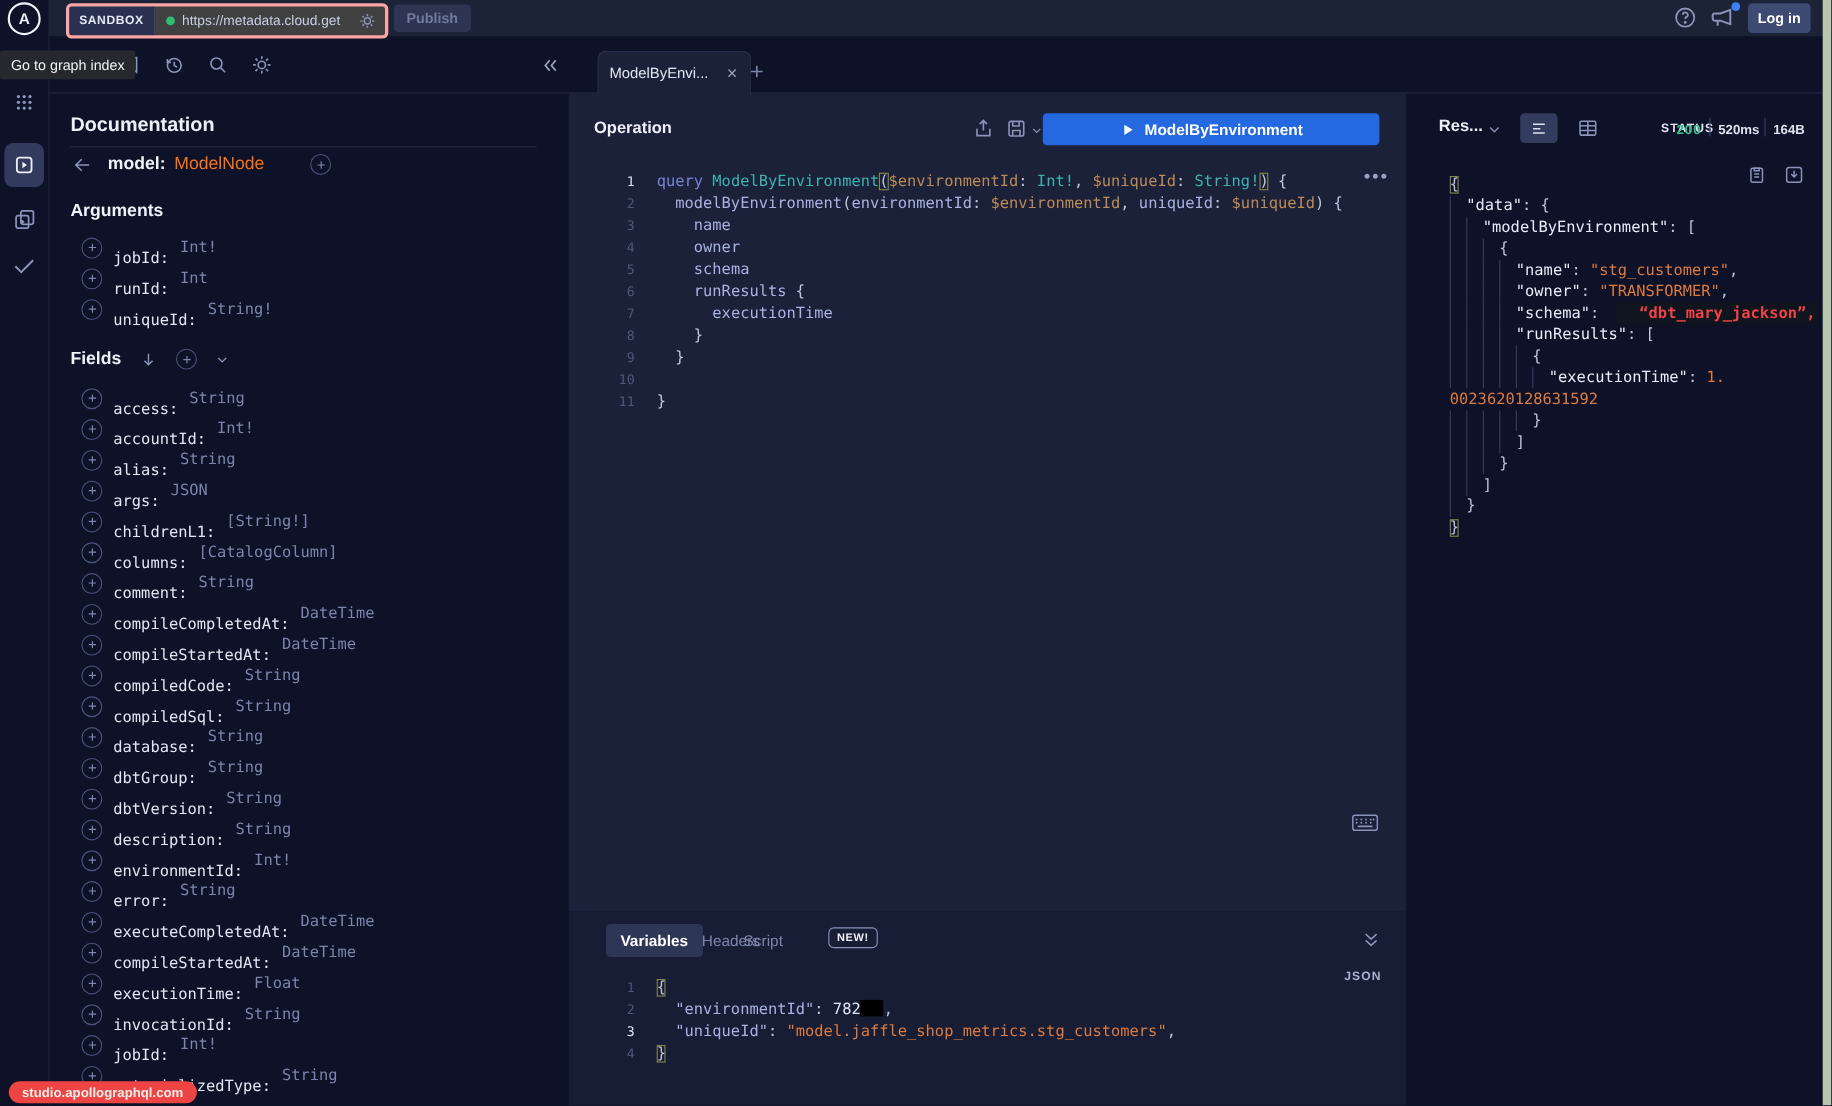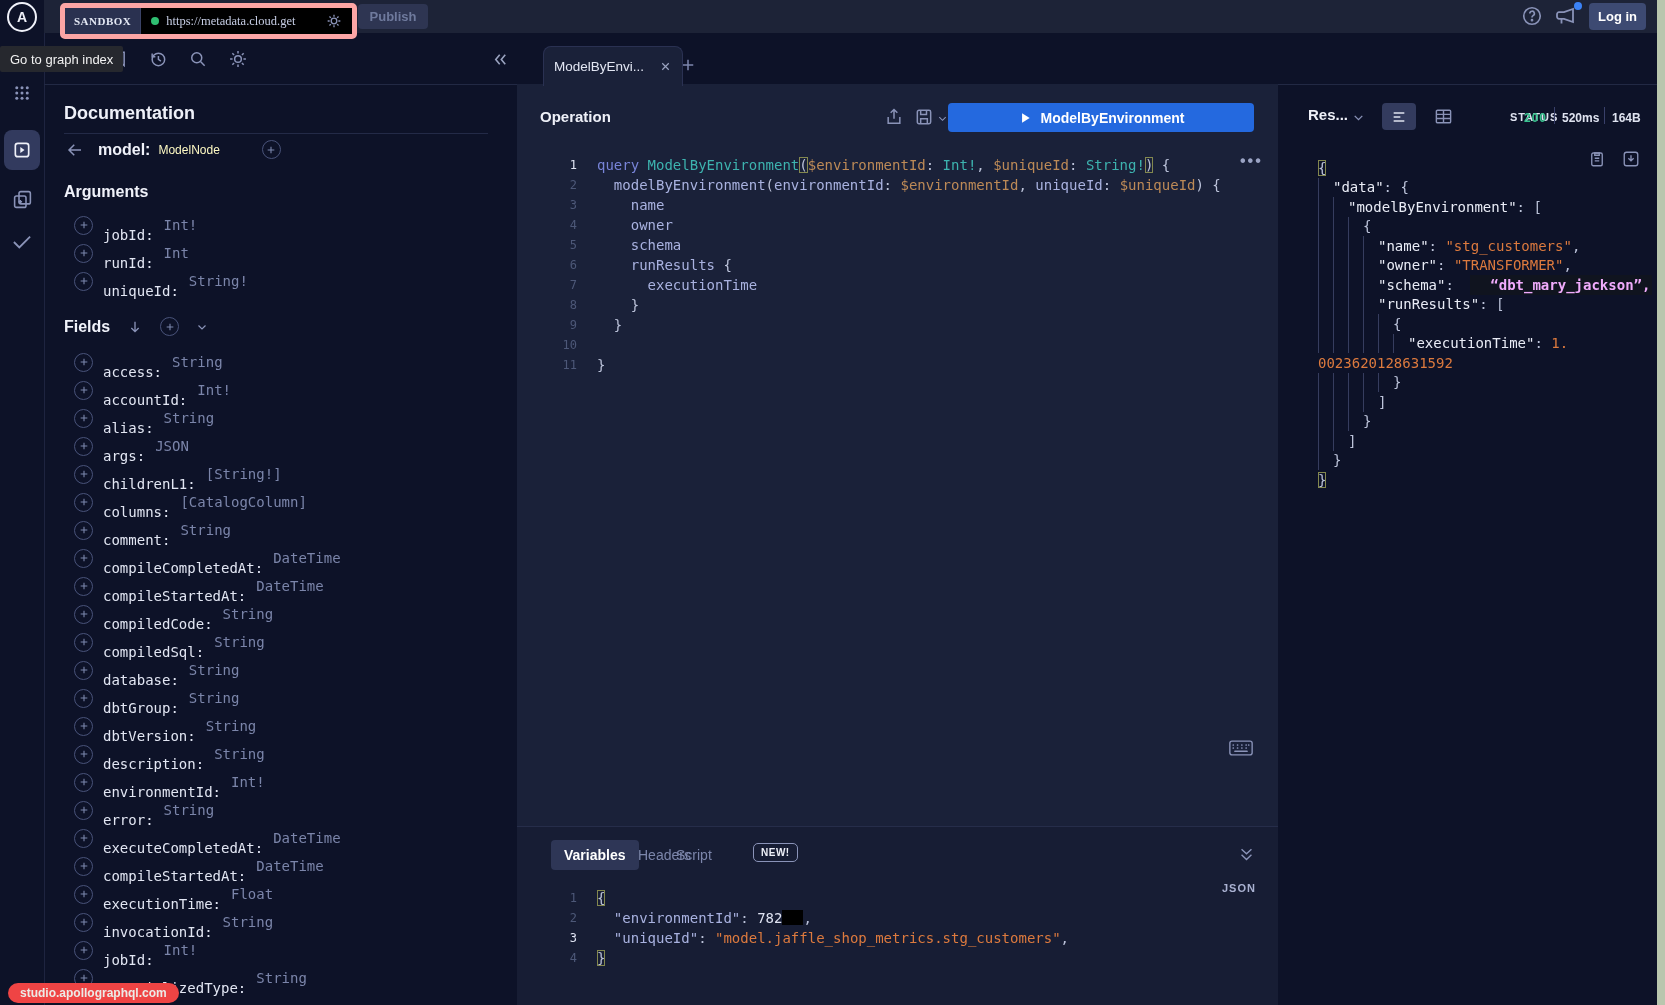--- a/index.html
+++ b/index.html
@@ -8,22 +8,22 @@
   .abs{position:absolute;}
   svg{display:block;}
   .ic{color:#8a93b8;}
 
   
   .topbar{position:absolute;left:0;top:0;width:1665px;height:33px;background:#1d2337;}
   .logo-cell{position:absolute;left:0;top:0;width:44px;height:33px;background:#0d1228;
              display:flex;align-items:center;justify-content:center;}
   .logo-ring{width:26px;height:26px;border:2.4px solid #f0f2fa;border-radius:50%;
              display:flex;align-items:center;justify-content:center;font-weight:bold;font-size:14px;}
-  .urlbox{position:absolute;left:60px;top:3px;width:287px;height:26px;background:#000000;
-          border:5px solid #fca5a5;border-radius:5px;display:flex;align-items:center;overflow:hidden;font-family:Liberation Serif, serif;}
+  .urlbox{position:absolute;left:60px;top:3px;width:287px;height:26px;background:#404040;
+          border:3px solid #fca5a5;border-radius:5px;display:flex;align-items:center;overflow:hidden;}
   .sandbox-chip{height:100%;display:flex;align-items:center;padding:0 9px;background:#2a3150;
                 border-right:1px solid #3a4266;font-size:11px;font-weight:bold;letter-spacing:.5px;color:#e4e8f4;}
   .green-dot{width:8px;height:8px;border-radius:50%;background:#2fbf71;margin:0 7px 0 10px;flex:none;}
   .url-text{font-size:12.5px;color:#c6cde4;white-space:nowrap;overflow:hidden;width:158px;}
   .url-gear{margin:0 6px 0 2px;flex:none;}
   .publish-btn{position:absolute;left:358px;top:4px;width:70px;height:25px;background:#2e3552;
                border:none;border-radius:4px;color:#6f7a9d;font-weight:bold;font-size:13px;
                font-family:"Liberation Sans",sans-serif;}
   .login-btn{position:absolute;left:1589px;top:3px;width:57px;height:27px;background:#3d4a72;
              border:none;border-radius:4px;color:#fff;font-weight:bold;font-size:13px;
@@ -44,21 +44,21 @@
             border-radius:8px;display:flex;align-items:center;justify-content:center;color:#eef0f8;}
 
   
   .topstrip{position:absolute;left:44px;top:33px;width:1621px;height:51px;border-bottom:1px solid #222944;}
 
   
   .doc-title{position:absolute;left:64px;top:103px;font-size:18px;font-weight:bold;}
   .doc-div{position:absolute;left:64px;top:133px;width:424px;height:1px;background:#232a47;}
   .model-row{position:absolute;left:66px;top:140px;display:flex;align-items:center;gap:14px;}
   .model-label{font-size:16px;font-weight:bold;color:#f0f2fa;}
-  .model-type{font-size:12px;color:#fef9c3;margin-left:-6px;}
+  .model-type{font-size:16px;color:#f97316;margin-left:-6px;}
   .sec-title{font-size:16px;font-weight:bold;color:#f0f2fa;}
   .plus-circle{width:17px;height:17px;border:1.4px solid #49537a;border-radius:50%;color:#7d87ad;
                display:flex;align-items:center;justify-content:center;flex:none;}
   .doc-rows{position:absolute;left:74px;width:430px;}
   .doc-row{height:28px;display:flex;align-items:center;gap:10px;
            font-family:"DejaVu Sans Mono",monospace;font-size:14px;}
   .fname{color:#e2e6f3;white-space:pre;margin-top:20px;}
   .ftype{color:#7b85aa;white-space:pre;}
   .fields-head{position:absolute;left:64px;top:317px;display:flex;align-items:center;gap:17px;}
 
@@ -87,21 +87,21 @@
   .t-typ{color:#3db3af;}
   .t-var{color:#bd8a57;}
   .t-fld{color:#a9b2e0;}
   .t-pun{color:#bcc3da;}
   .t-bb{color:#bcc3da;outline:1px solid #83884f;outline-offset:-1px;}
   .t-key{color:#a9b2e0;}
   .t-num2{color:#dfe3f2;}
   .t-str{color:#dd7a3e;}
   .t-rkey{color:#e9ecf6;}
   .t-num{color:#dd7a3e;}
-  .t-hl{background:#10141f;color:#f0abfc;font-weight:bold;padding:2px 2px 2px 20px;margin-left:8px;}
+  .t-hl{background:#10141f;color:#ef4444;font-weight:bold;padding:2px 2px 2px 20px;margin-left:8px;}
   .t-redact{display:inline-block;width:21px;height:15px;background:#000;vertical-align:-2px;}
 
   
   .vars-panel{position:absolute;left:517px;top:826px;width:761px;height:179px;background:#171d34;
               border-top:1px solid #262d4a;}
   .vtab-sel{position:absolute;left:551px;top:840px;height:30px;padding:0 13px;background:#2e3656;
             border-radius:4px;display:flex;align-items:center;font-size:14px;font-weight:bold;color:#fff;}
   .vtab{position:absolute;top:847px;font-size:14px;color:#7c86ab;}
   .new-badge{position:absolute;left:755px;top:843px;border:1.4px solid #8a93b8;border-radius:5px;
              padding:3px 7px;font-size:10px;font-weight:bold;color:#eef0f8;letter-spacing:.5px;}

